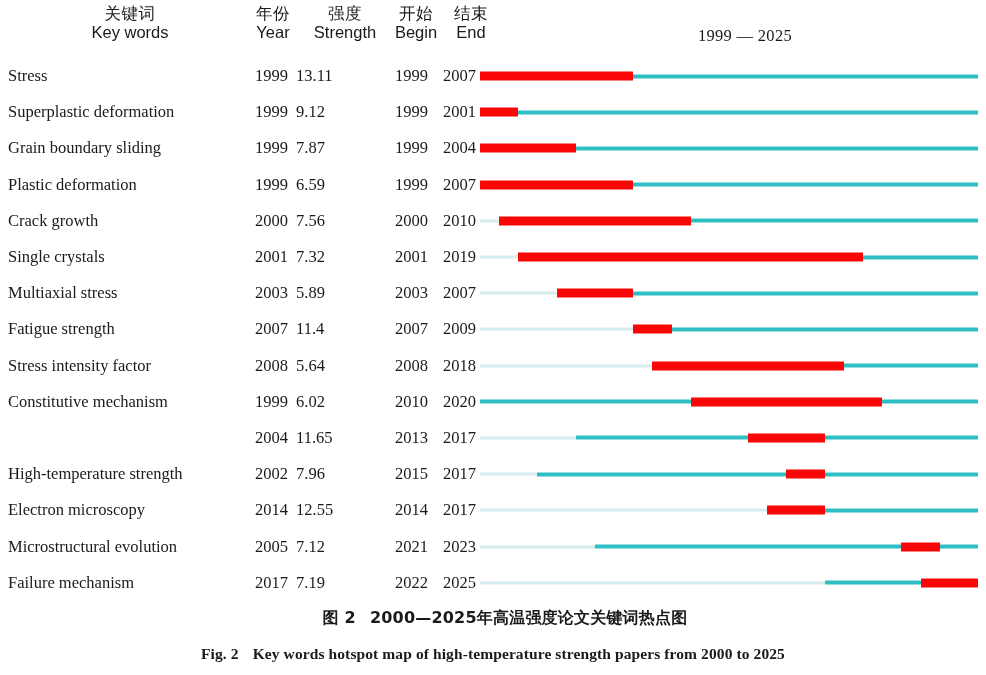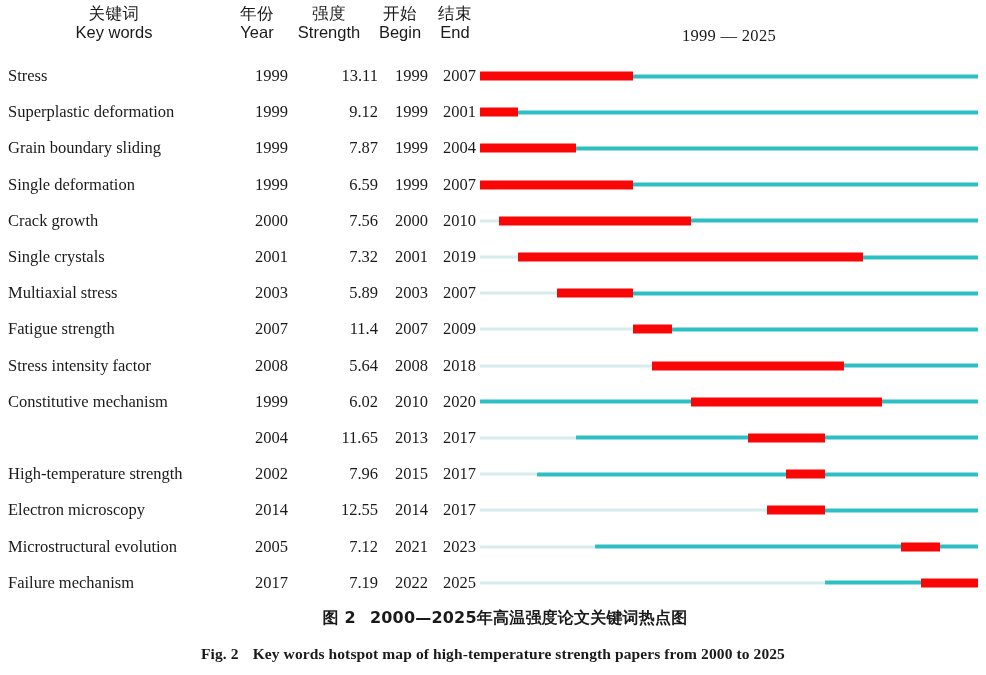--- a/index.html
+++ b/index.html
@@ -18,21 +18,21 @@
 
   #figure {
     position: relative;
     width: 986px;
     height: 675px;
   }
 
   
   .header {
     position: absolute;
-    left: 0;
+    left: 16px;
     top: 0;
     width: 837px;
     height: 58px;
   }
   .hdr-cell {
     position: absolute;
     text-align: center;
     line-height: 1.18;
   }
   .hdr-cn {
@@ -79,21 +79,21 @@
   .cell {
     position: absolute;
     top: 50%;
     transform: translateY(-50%);
     font-size: 16.5px;
     white-space: nowrap;
     line-height: 1;
   }
   .c-keyword  { left: 8px;   width: 218px; text-align: left; }
   .c-year     { left: 226px; width: 62px;  text-align: right; }
-  .c-strength { left: 304px; width: 74px;  text-align: right; }
+  .c-strength { left: 296px; width: 74px;  }
   .c-begin    { left: 370px; width: 58px;  text-align: right; }
   .c-end      { left: 430px; width: 46px;  text-align: right; }
 
   
   .track {
     position: absolute;
     left: 480px;
     top: 50%;
     transform: translateY(-50%);
     width: 498px;
@@ -197,21 +197,21 @@
         <div class="cell c-year">1999</div>
         <div class="cell c-strength">7.87</div>
         <div class="cell c-begin">1999</div>
         <div class="cell c-end">2004</div>
         <div class="track">
           <div class="seg seg-burst" style="left: 0%; width: 19.2308%; background: rgb(249, 6, 6);"></div>
           <div class="seg seg-solid" style="left: 19.2308%; width: 80.7692%; background: rgb(46, 191, 196);"></div>
         </div>
       </div>
       <div class="row">
-        <div class="cell c-keyword">Single deformation</div>
+        <div class="cell c-keyword">Plastic deformation</div>
         <div class="cell c-year">1999</div>
         <div class="cell c-strength">6.59</div>
         <div class="cell c-begin">1999</div>
         <div class="cell c-end">2007</div>
         <div class="track">
           <div class="seg seg-burst" style="left: 0%; width: 30.7692%; background: rgb(249, 6, 6);"></div>
           <div class="seg seg-solid" style="left: 30.7692%; width: 69.2308%; background: rgb(46, 191, 196);"></div>
         </div>
       </div>
       <div class="row">

